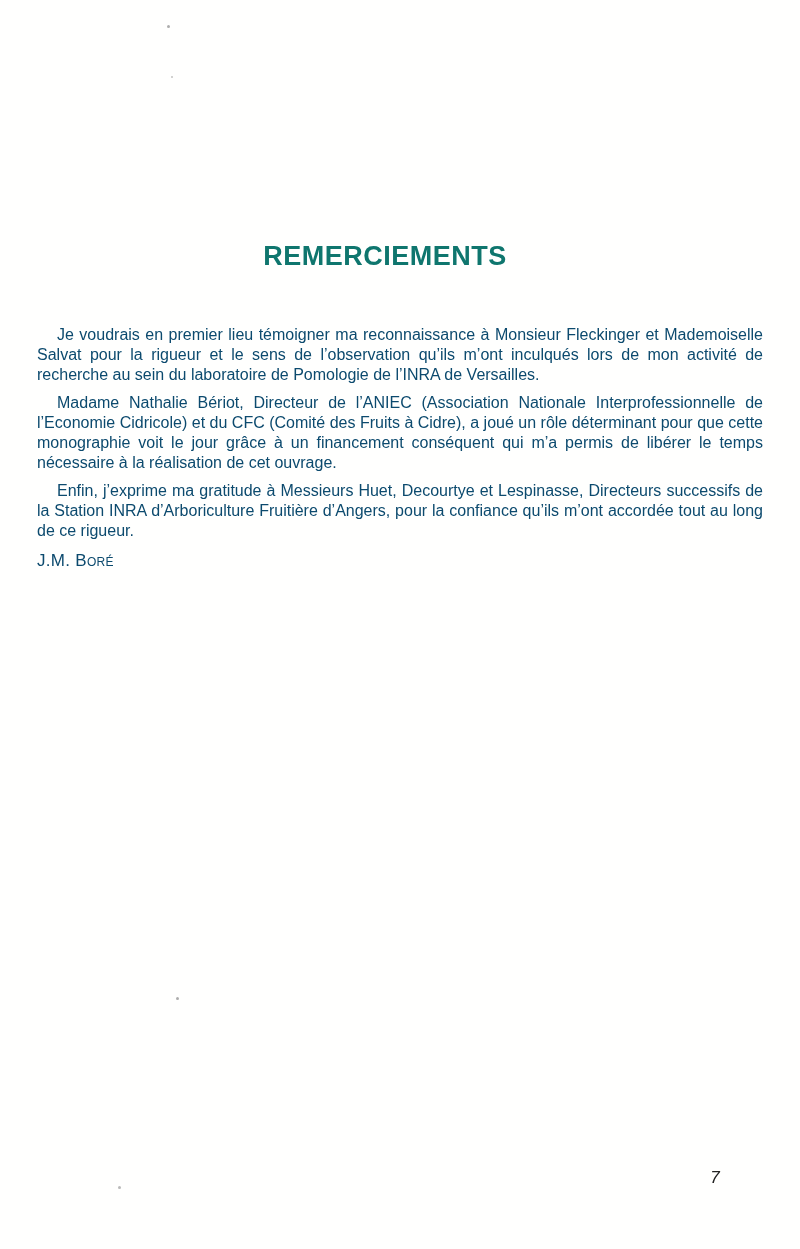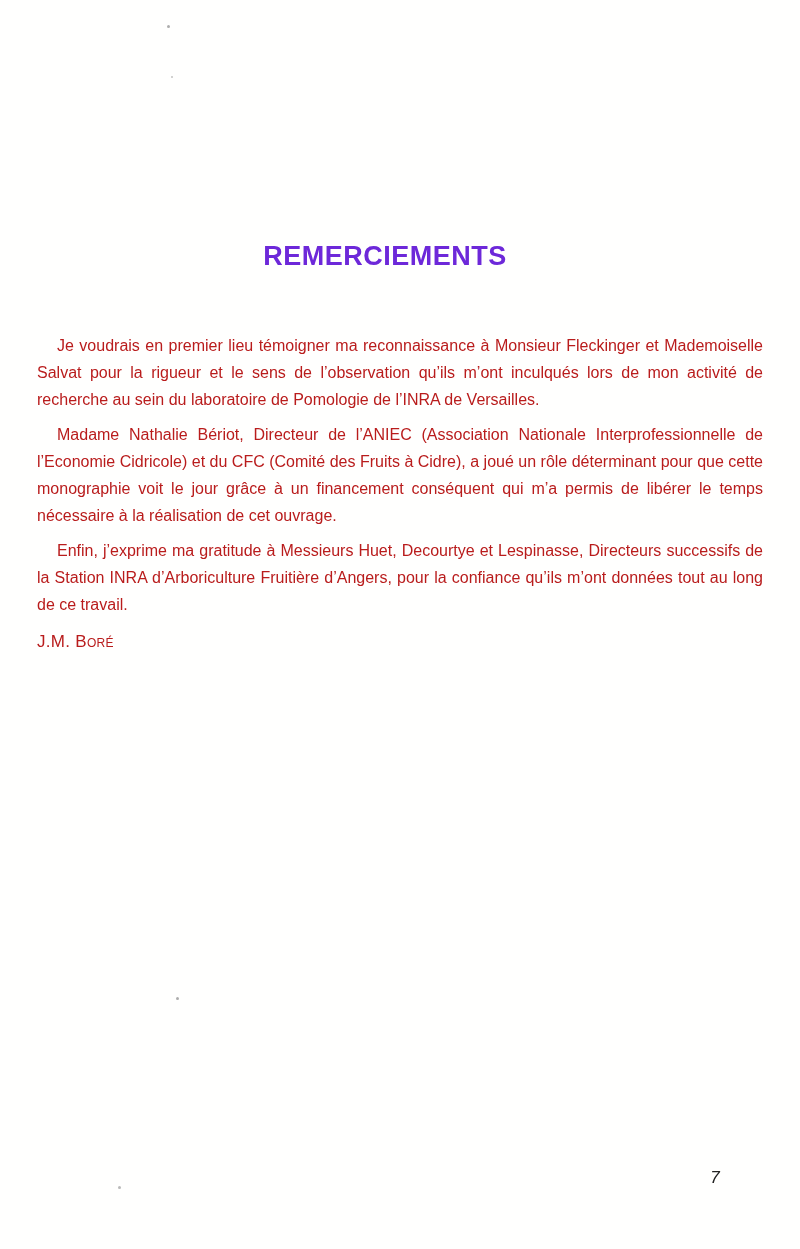--- a/index.html
+++ b/index.html
@@ -18,31 +18,31 @@
   }
   .doc-title {
     position: absolute;
     top: 223px;
     left: 37px;
     width: 696px;
     text-align: center;
     font-size: 27px;
     font-weight: bold;
     letter-spacing: 0.5px;
-    color: #6d28d9;
+    color: #0f766e;
   }
   .body-text {
     position: absolute;
-    top: 332px;
+    top: 325px;
     left: 37px;
     width: 726px;
     font-size: 16px;
-    line-height: 27px;
+    line-height: 20px;
     text-align: justify;
-    color: #b91c1c;
+    color: #0c4a6e;
   }
   .body-text p {
     margin: 0 0 8px 0;
     text-indent: 20px;
   }
   .signature {
     margin-top: 10px;
     padding-right: 146px;
     font-variant: small-caps;
     font-size: 17px;
@@ -71,21 +71,21 @@
 </head>
 <body>
 
 <div class="page">
 
   <h1 class="doc-title">REMERCIEMENTS</h1>
 
   <div class="body-text">
     <p>Je voudrais en premier lieu témoigner ma reconnaissance à Monsieur Fleckinger et Mademoiselle Salvat pour la rigueur et le sens de l’observation qu’ils m’ont inculqués lors de mon activité de recherche au sein du laboratoire de Pomologie de l’INRA de Versailles.</p>
     <p>Madame Nathalie Bériot, Directeur de l’ANIEC (Association Nationale Interprofessionnelle de l’Economie Cidricole) et du CFC (Comité des Fruits à Cidre), a joué un rôle déterminant pour que cette monographie voit le jour grâce à un financement conséquent qui m’a permis de libérer le temps nécessaire à la réalisation de cet ouvrage.</p>
-    <p>Enfin, j’exprime ma gratitude à Messieurs Huet, Decourtye et Lespinasse, Directeurs successifs de la Station INRA d’Arboriculture Fruitière d’Angers, pour la confiance qu’ils m’ont données tout au long de ce travail.</p>
+    <p>Enfin, j’exprime ma gratitude à Messieurs Huet, Decourtye et Lespinasse, Directeurs successifs de la Station INRA d’Arboriculture Fruitière d’Angers, pour la confiance qu’ils m’ont accordée tout au long de ce rigueur.</p>
 
     <div class="signature">J.M. Boré</div>
   </div>
 
   <div class="page-number">7</div>
 
   <div class="speck speck-1"></div>
   <div class="speck speck-2"></div>
   <div class="speck speck-3"></div>
   <div class="speck speck-4"></div>

